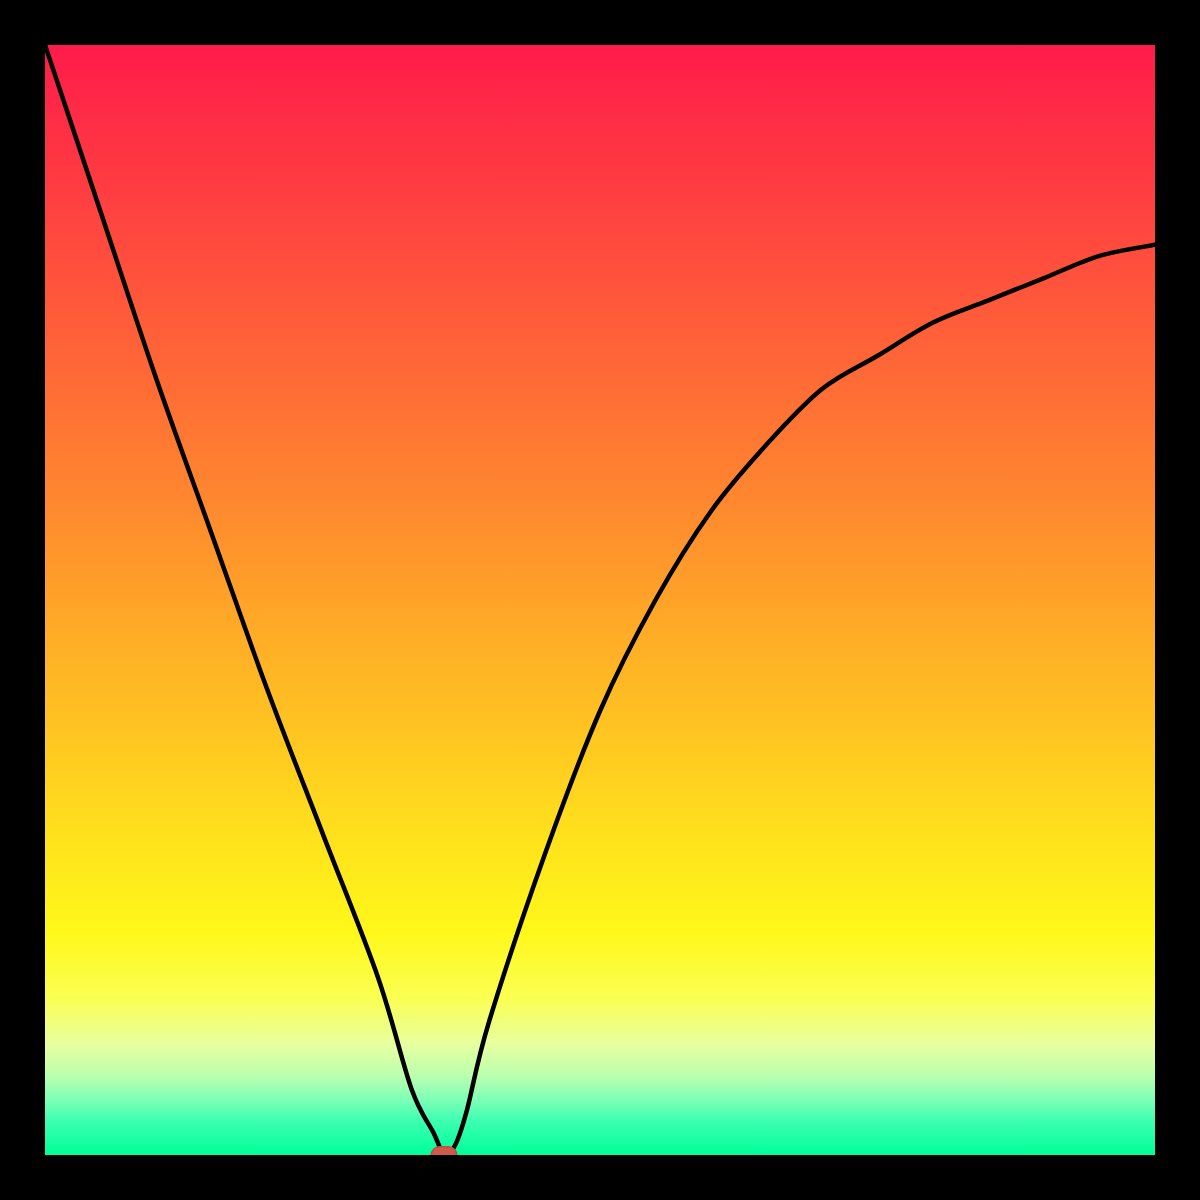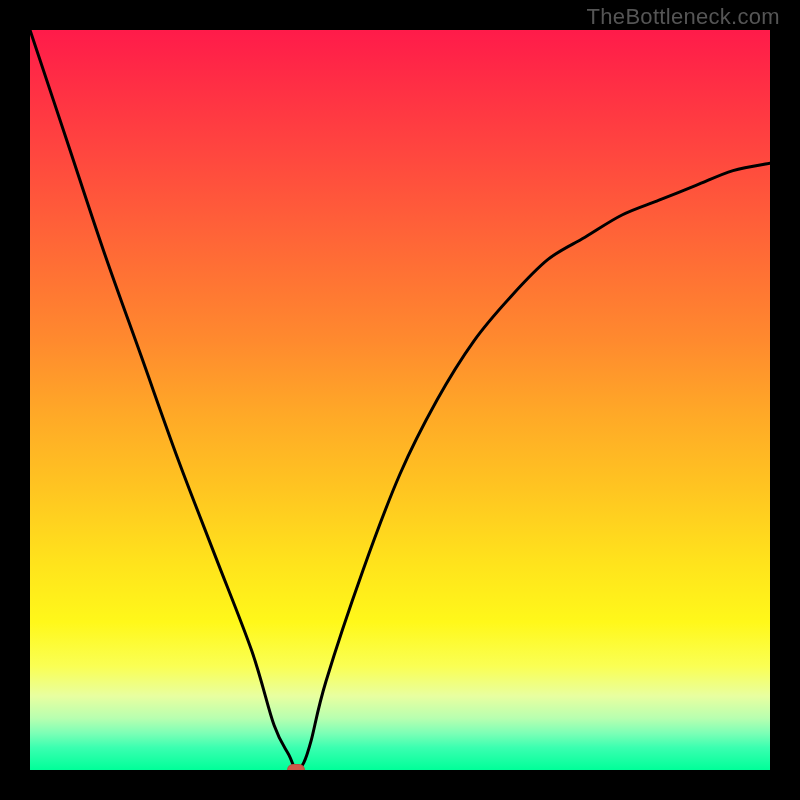--- a/index.html
+++ b/index.html
@@ -70,21 +70,20 @@
     border-radius: 6px;
     transform: translate(-50%, -50%);
     box-shadow: 0 0 0 1px rgba(0,0,0,0.1) inset;
   }
 </style>
 </head>
 <body>
 
 <div class="frame">
 
-  <div class="watermark">TheBottleneck.com</div>
 
   <div class="plot-area">
 
     <div class="gradient"></div>
 
     <svg class="curve" viewBox="0 0 740 740" preserveAspectRatio="none">
       <path fill="none" stroke="#000000" stroke-width="3" stroke-linecap="round" stroke-linejoin="round" d="M 0 0 C 6.166666666666667 18.5 24.666666666666664 74 37 111 C 49.333333333333336 148 61.666666666666664 186.23333333333335 74 222 C 86.33333333333333 257.76666666666665 98.66666666666667 291.0666666666666 111 325.59999999999997 C 123.33333333333333 360.1333333333333 135.66666666666666 395.9 148 429.2 C 160.33333333333334 462.5 172.66666666666666 493.3333333333333 185 525.4 C 197.33333333333334 557.4666666666667 212.13333333333333 593.2333333333333 222 621.6 C 231.86666666666667 649.9666666666667 238.03333333333336 678.3333333333334 244.20000000000002 695.6 C 250.36666666666667 712.8666666666667 255.3 717.8000000000001 259 725.2 C 262.7 732.6 263.9333333333333 738.7666666666667 266.4 740 C 268.8666666666667 741.2333333333333 271.33333333333337 737.5333333333333 273.8 732.6 C 276.26666666666665 727.6666666666667 277.5 723.9666666666667 281.2 710.4 C 284.9 696.8333333333333 287.3666666666667 679.5666666666667 296 651.2 C 304.6333333333333 622.8333333333334 320.6666666666667 574.7333333333333 333 540.2 C 345.3333333333333 505.6666666666667 357.66666666666663 472.3666666666667 370 444 C 382.33333333333337 415.6333333333333 394.66666666666674 392.2 407.00000000000006 370 C 419.33333333333337 347.8 431.6666666666667 328.06666666666666 444 310.8 C 456.3333333333333 293.53333333333336 468.6666666666667 279.96666666666664 481 266.4 C 493.3333333333333 252.83333333333331 505.6666666666667 239.26666666666668 518 229.40000000000003 C 530.3333333333334 219.5333333333334 542.6666666666666 214.60000000000005 555 207.20000000000005 C 567.3333333333334 199.80000000000004 579.6666666666666 191.16666666666669 592 185 C 604.3333333333334 178.83333333333331 616.6666666666666 175.13333333333327 629 170.19999999999993 C 641.3333333333334 165.2666666666666 653.6666666666666 160.33333333333331 666 155.39999999999998 C 678.3333333333334 150.46666666666664 690.6666666666666 144.2999999999999 703 140.5999999999999 C 715.3333333333334 136.89999999999992 733.8333333333334 134.43333333333337 740 133.20000000000005"></path>
     </svg>
 
     <div class="marker" style="left: 266.4px; top: 740px; background: rgb(207, 90, 74);"></div>

